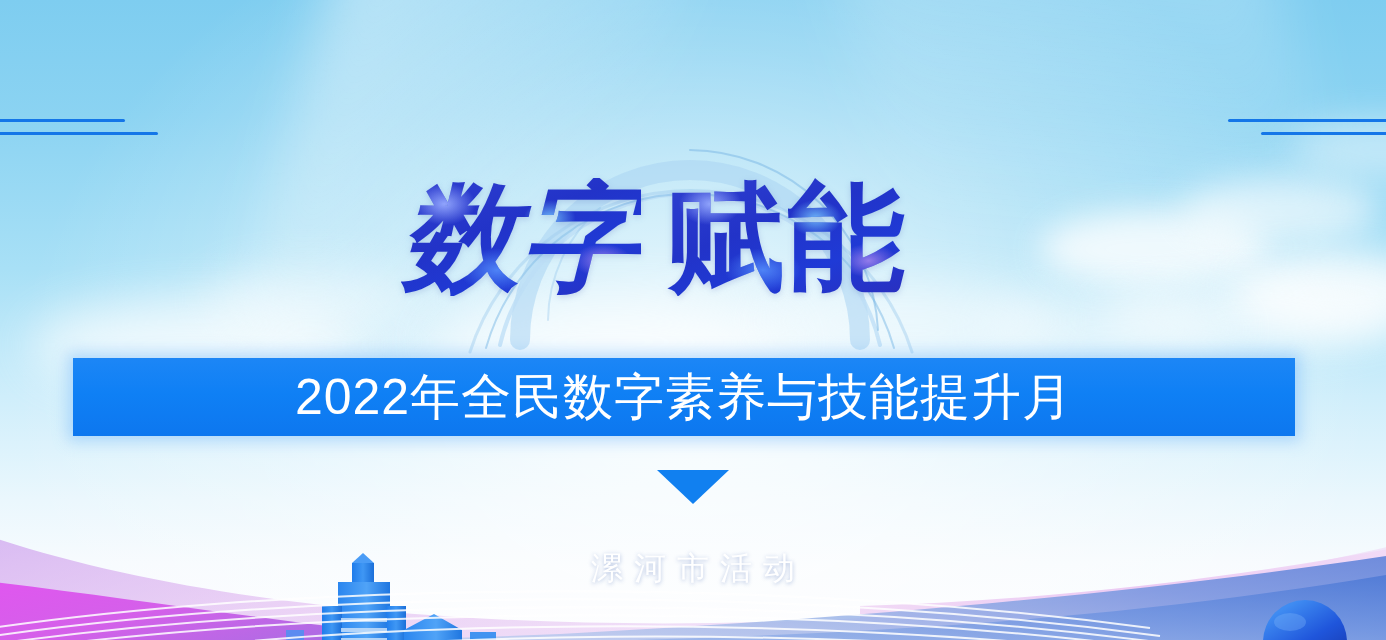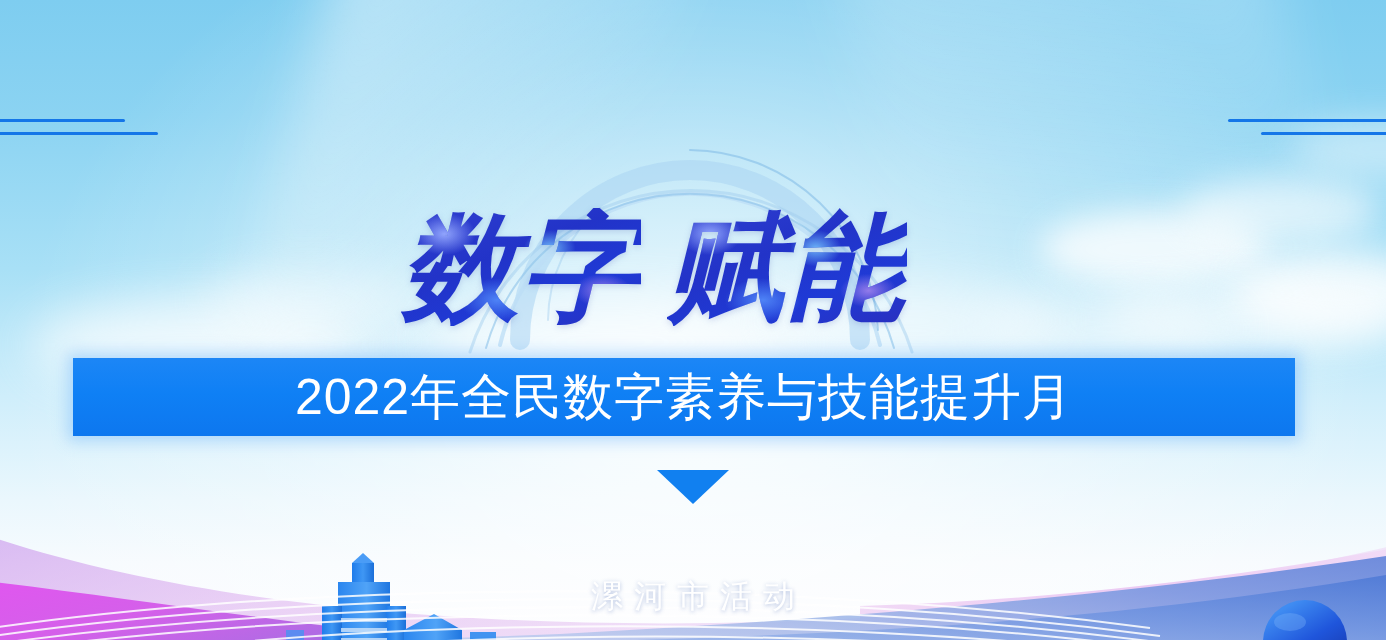--- a/index.html
+++ b/index.html
@@ -50,40 +50,39 @@
   .cl-left  .l2 { left:-40px; top:132px; width:198px; }
   .cl-right .l1 { right:-40px; top:119px; width:198px; }
   .cl-right .l2 { right:-40px; top:132px; width:165px; }
 
   
   .arcs { position:absolute; left:0; top:0; width:1386px; height:640px; pointer-events:none; }
 
   
   #title-row {
     position:absolute; left:0; top:178px; width:1386px; height:148px;
-    display:flex; align-items:flex-end; justify-content:center;
+    display:flex; align-items:flex-start; justify-content:center;
     white-space:nowrap;
   }
   .t-word {
     font-family:"DejaVu Serif", serif;
     font-weight:700;
     font-size:118px;
     line-height:1;
     letter-spacing:2px;
     background-image:
       radial-gradient(ellipse 22% 30% at 18% 22%, rgba(150,170,255,.95) 0%, rgba(150,170,255,0) 60%),
       radial-gradient(ellipse 18% 26% at 62% 34%, rgba(120,200,255,.85) 0%, rgba(120,200,255,0) 60%),
       radial-gradient(ellipse 26% 30% at 40% 78%, rgba(90,150,255,.80) 0%, rgba(90,150,255,0) 62%),
       radial-gradient(ellipse 20% 24% at 84% 70%, rgba(175,140,240,.80) 0%, rgba(175,140,240,0) 60%),
       linear-gradient(160deg, #2f3fd0 0%, #2233c8 40%, #1f3ad6 70%, #2a2fbe 100%);
     -webkit-background-clip:text; background-clip:text;
     color:transparent;
     -webkit-text-fill-color:transparent;
     filter:drop-shadow(0 2px 3px rgba(40,60,160,0.18));
-    font-style:italic;
   }
   .t-ital { font-style:italic; }
   .t-gap-sm { width:26px; }
   .t-gap-lg { width:52px; }
 
   
   #subtitle-bar {
     position:absolute; left:73px; top:358px;
     width:1222px; height:78px;
     background:linear-gradient(180deg,#1c86f6 0%,#0f80f5 45%,#0d77ef 100%);
@@ -106,21 +105,21 @@
     width:72px; height:34px;
     background:#1180f0;
     clip-path:polygon(0 0, 100% 0, 50% 100%);
   }
 
   
   #bottom-art { position:absolute; left:0; top:430px; width:1386px; height:210px; overflow:hidden; }
 
   
   #city-label {
-    position:absolute; left:0; top:580px; width:1386px;
+    position:absolute; left:0; top:552px; width:1386px;
     text-align:center;
     color:#ffffff;
     font-family:"Liberation Sans", sans-serif;
     font-size:32px;
     letter-spacing:11px;
     text-indent:11px;
     line-height:1;
     text-shadow:0 1px 4px rgba(30,70,160,0.35);
   }
 </style>

